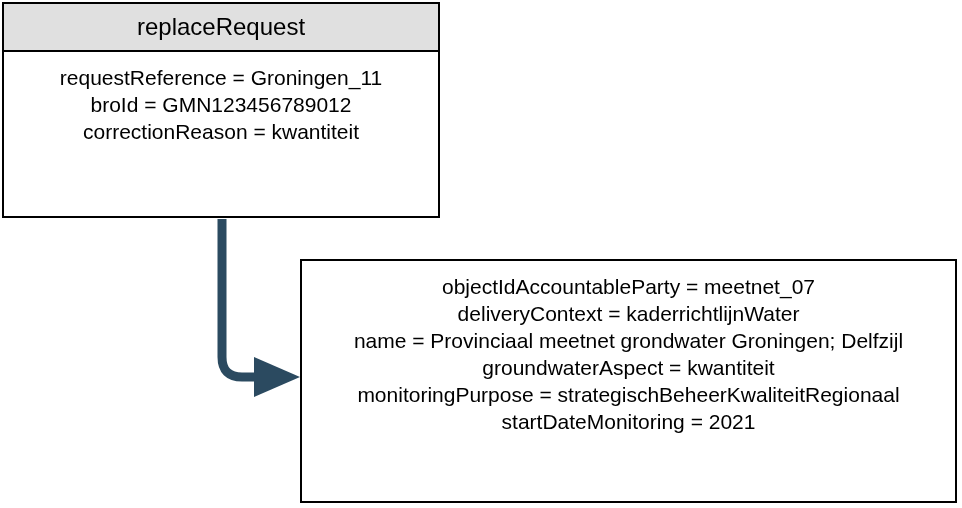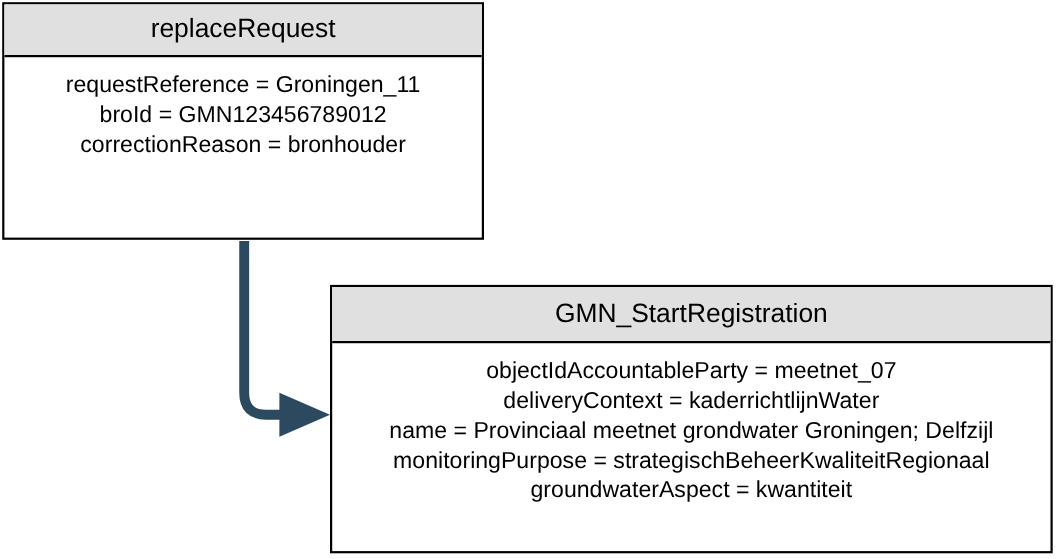--- a/index.html
+++ b/index.html
@@ -63,33 +63,33 @@
 </head>
 <body>
 
 <div class="canvas">
 
   <div class="uml-node" id="node-replace-request">
     <div class="node-header">replaceRequest</div>
     <div class="node-body">
       <div class="attr-line">requestReference = Groningen_11</div>
       <div class="attr-line">broId = GMN123456789012</div>
-      <div class="attr-line">correctionReason = bronhouder</div>
+      <div class="attr-line">correctionReason = kwantiteit</div>
     </div>
   </div>
 
   <svg id="flow-arrow-svg" viewBox="0 0 100 180" xmlns="http://www.w3.org/2000/svg">
     <path d="M12 0 L12 138 Q12 158 32 158 L46 158" fill="none" stroke-width="9" stroke="#2b4a60"></path>
     <polygon points="44,138 44,178 90,158" fill="#2b4a60"></polygon>
   </svg>
 
   <div class="uml-node" id="node-gmn-start-registration">
-    <div class="node-header">GMN_StartRegistration</div>
     <div class="node-body">
       <div class="attr-line">objectIdAccountableParty = meetnet_07</div>
       <div class="attr-line">deliveryContext = kaderrichtlijnWater</div>
       <div class="attr-line">name = Provinciaal meetnet grondwater Groningen; Delfzijl</div>
+      <div class="attr-line">groundwaterAspect = kwantiteit</div>
       <div class="attr-line">monitoringPurpose = strategischBeheerKwaliteitRegionaal</div>
-      <div class="attr-line">groundwaterAspect = kwantiteit</div>
+      <div class="attr-line">startDateMonitoring = 2021</div>
     </div>
   </div>
 
 </div>
 
 </body></html>

